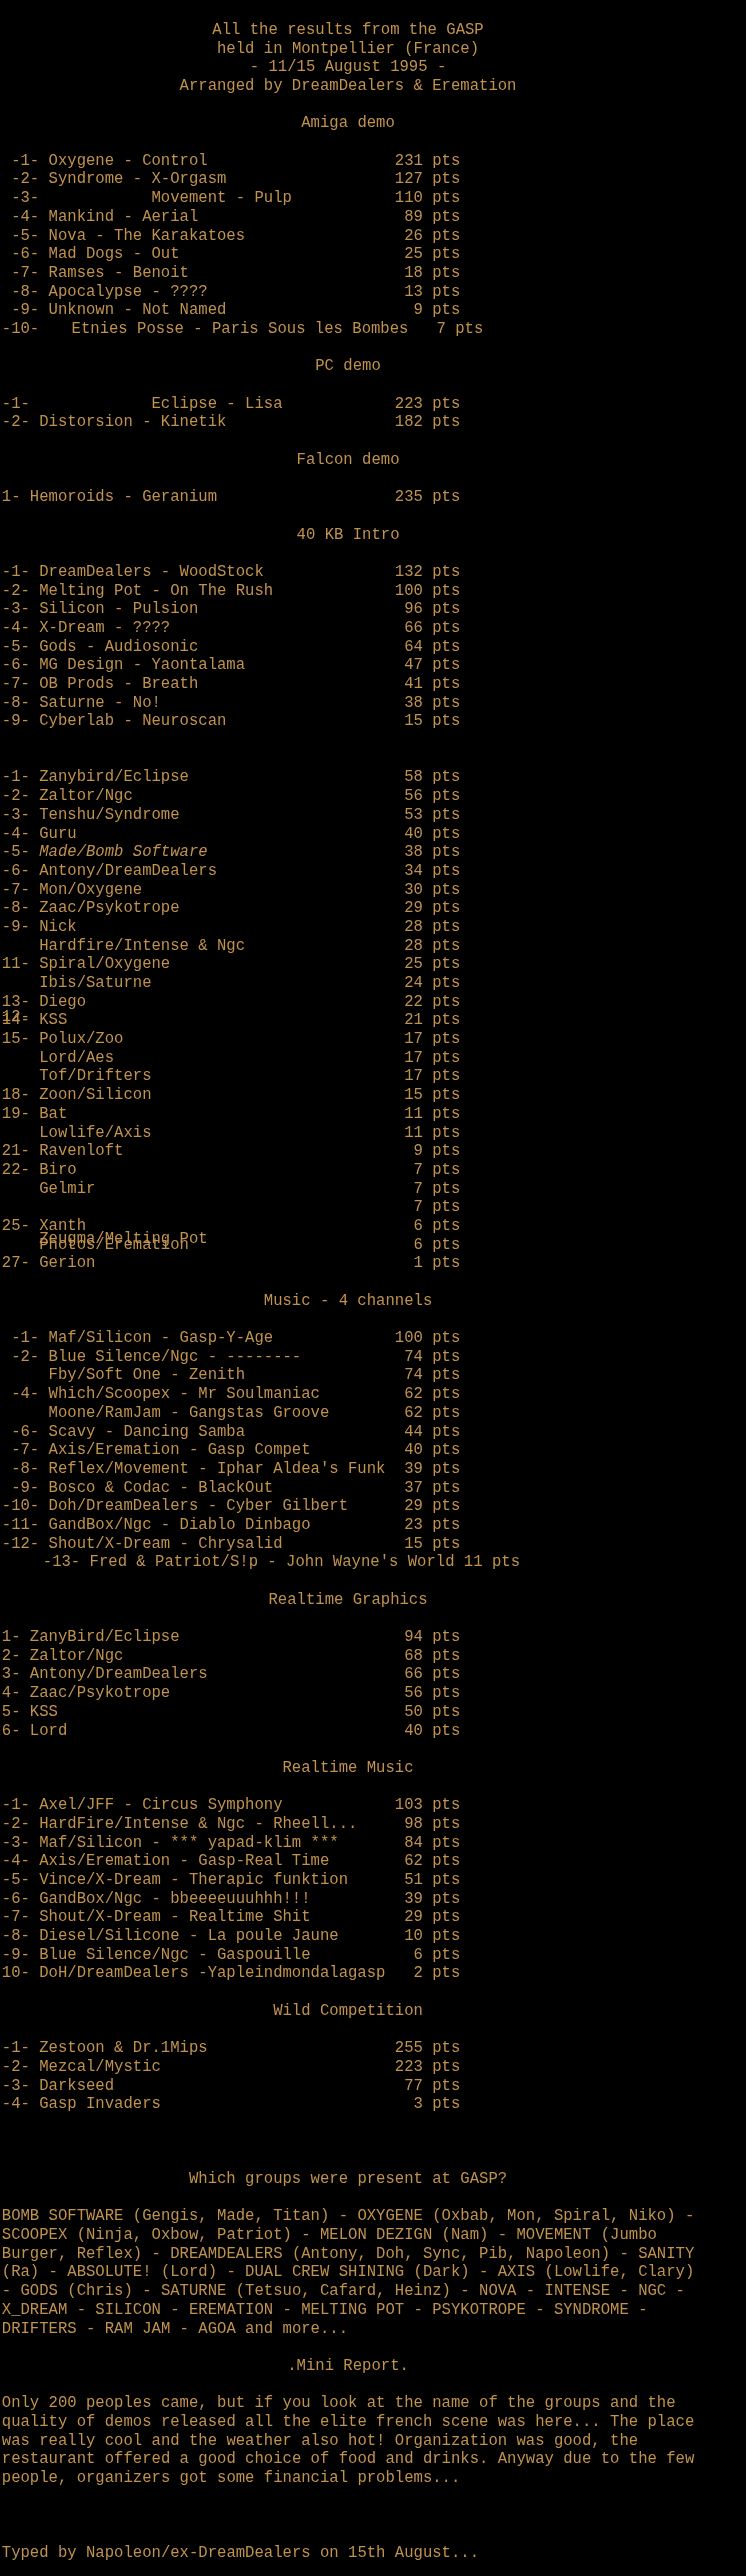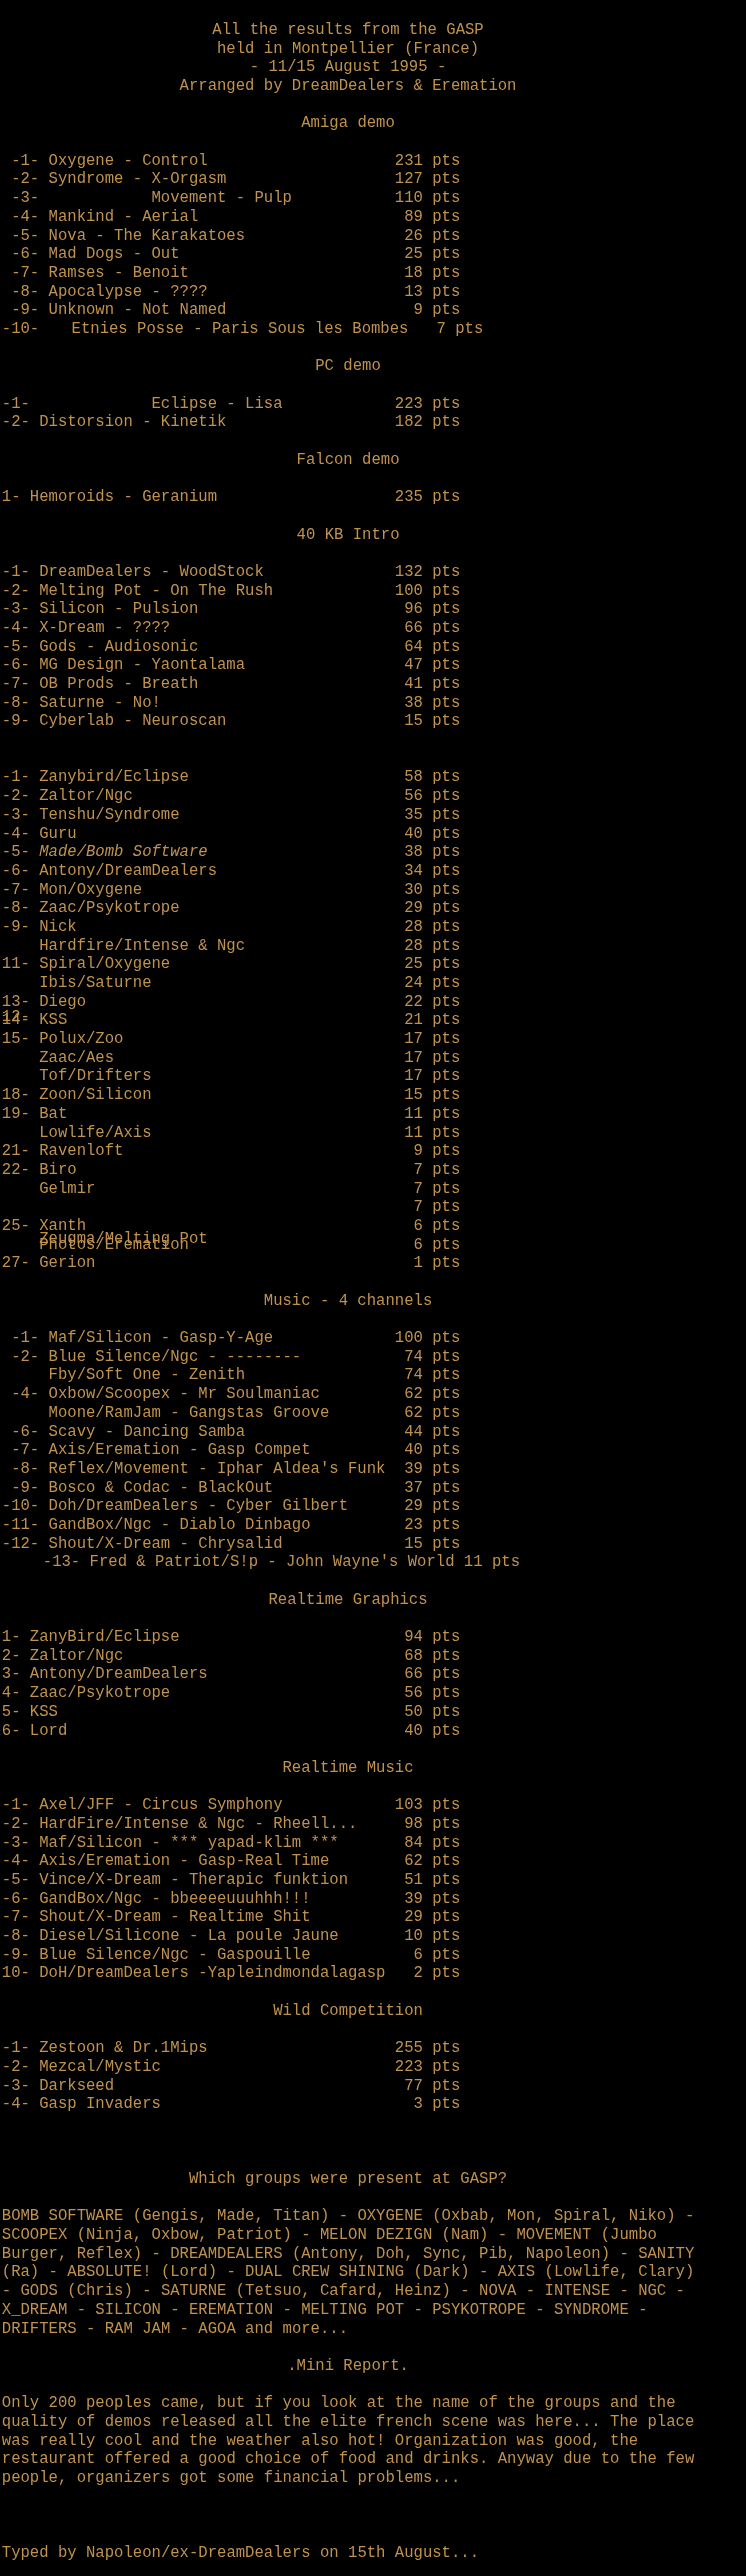--- a/index.html
+++ b/index.html
@@ -103,54 +103,54 @@
       <div class="line row"><span class="rank" style="width: 3ch;">-6-</span><span class="name" style="min-width: 38ch;">MG Design - Yaontalama</span><span class="num">47</span><span class="unit">pts</span></div>
       <div class="line row"><span class="rank" style="width: 3ch;">-7-</span><span class="name" style="min-width: 38ch;">OB Prods - Breath</span><span class="num">41</span><span class="unit">pts</span></div>
       <div class="line row"><span class="rank" style="width: 3ch;">-8-</span><span class="name" style="min-width: 38ch;">Saturne - No!</span><span class="num">38</span><span class="unit">pts</span></div>
       <div class="line row"><span class="rank" style="width: 3ch;">-9-</span><span class="name" style="min-width: 38ch;">Cyberlab - Neuroscan</span><span class="num">15</span><span class="unit">pts</span></div>
       <div class="line"></div>
     </div>
     <div>
       <div class="line"></div>
       <div class="line row"><span class="rank" style="width: 3ch;">-1-</span><span class="name" style="min-width: 38ch;">Zanybird/Eclipse</span><span class="num">58</span><span class="unit">pts</span></div>
       <div class="line row"><span class="rank" style="width: 3ch;">-2-</span><span class="name" style="min-width: 38ch;">Zaltor/Ngc</span><span class="num">56</span><span class="unit">pts</span></div>
-      <div class="line row"><span class="rank" style="width: 3ch;">-3-</span><span class="name" style="min-width: 38ch;">Tenshu/Syndrome</span><span class="num">35</span><span class="unit">pts</span></div>
+      <div class="line row"><span class="rank" style="width: 3ch;">-3-</span><span class="name" style="min-width: 38ch;">Tenshu/Syndrome</span><span class="num">53</span><span class="unit">pts</span></div>
       <div class="line row"><span class="rank" style="width: 3ch;">-4-</span><span class="name" style="min-width: 38ch;">Guru</span><span class="num">40</span><span class="unit">pts</span></div>
       <div class="line row"><span class="rank" style="width: 3ch;">-5-</span><span class="name" style="min-width: 38ch; font-style: italic;">Made/Bomb Software</span><span class="num">38</span><span class="unit">pts</span></div>
       <div class="line row"><span class="rank" style="width: 3ch;">-6-</span><span class="name" style="min-width: 38ch;">Antony/DreamDealers</span><span class="num">34</span><span class="unit">pts</span></div>
       <div class="line row"><span class="rank" style="width: 3ch;">-7-</span><span class="name" style="min-width: 38ch;">Mon/Oxygene</span><span class="num">30</span><span class="unit">pts</span></div>
       <div class="line row"><span class="rank" style="width: 3ch;">-8-</span><span class="name" style="min-width: 38ch;">Zaac/Psykotrope</span><span class="num">29</span><span class="unit">pts</span></div>
       <div class="line row"><span class="rank" style="width: 3ch;">-9-</span><span class="name" style="min-width: 38ch;">Nick</span><span class="num">28</span><span class="unit">pts</span></div>
       <div class="line row"><span class="rank" style="width: 3ch;"></span><span class="name" style="min-width: 38ch;">Hardfire/Intense &amp; Ngc</span><span class="num">28</span><span class="unit">pts</span></div>
       <div class="line row"><span class="rank" style="width: 3ch;">11-</span><span class="name" style="min-width: 38ch;">Spiral/Oxygene</span><span class="num">25</span><span class="unit">pts</span></div>
       <div class="line row"><span class="rank" style="width: 3ch; margin-top: 34px;">12-</span><span class="name" style="min-width: 38ch;">Ibis/Saturne</span><span class="num">24</span><span class="unit">pts</span></div>
       <div class="line row"><span class="rank" style="width: 3ch;">13-</span><span class="name" style="min-width: 38ch;">Diego</span><span class="num">22</span><span class="unit">pts</span></div>
       <div class="line row"><span class="rank" style="width: 3ch;">14-</span><span class="name" style="min-width: 38ch;">KSS</span><span class="num">21</span><span class="unit">pts</span></div>
       <div class="line row"><span class="rank" style="width: 3ch;">15-</span><span class="name" style="min-width: 38ch;">Polux/Zoo</span><span class="num">17</span><span class="unit">pts</span></div>
-      <div class="line row"><span class="rank" style="width: 3ch;"></span><span class="name" style="min-width: 38ch;">Zaac/Aes</span><span class="num">17</span><span class="unit">pts</span></div>
+      <div class="line row"><span class="rank" style="width: 3ch;"></span><span class="name" style="min-width: 38ch;">Lord/Aes</span><span class="num">17</span><span class="unit">pts</span></div>
       <div class="line row"><span class="rank" style="width: 3ch;"></span><span class="name" style="min-width: 38ch;">Tof/Drifters</span><span class="num">17</span><span class="unit">pts</span></div>
       <div class="line row"><span class="rank" style="width: 3ch;">18-</span><span class="name" style="min-width: 38ch;">Zoon/Silicon</span><span class="num">15</span><span class="unit">pts</span></div>
       <div class="line row"><span class="rank" style="width: 3ch;">19-</span><span class="name" style="min-width: 38ch;">Bat</span><span class="num">11</span><span class="unit">pts</span></div>
       <div class="line row"><span class="rank" style="width: 3ch;"></span><span class="name" style="min-width: 38ch;">Lowlife/Axis</span><span class="num">11</span><span class="unit">pts</span></div>
       <div class="line row"><span class="rank" style="width: 3ch;">21-</span><span class="name" style="min-width: 38ch;">Ravenloft</span><span class="num">9</span><span class="unit">pts</span></div>
       <div class="line row"><span class="rank" style="width: 3ch;">22-</span><span class="name" style="min-width: 38ch;">Biro</span><span class="num">7</span><span class="unit">pts</span></div>
       <div class="line row"><span class="rank" style="width: 3ch;"></span><span class="name" style="min-width: 38ch;">Gelmir</span><span class="num">7</span><span class="unit">pts</span></div>
       <div class="line row"><span class="rank" style="width: 3ch;"></span><span class="name" style="min-width: 38ch; margin-top: 32px;">Zeugma/Melting Pot</span><span class="num">7</span><span class="unit">pts</span></div>
       <div class="line row"><span class="rank" style="width: 3ch;">25-</span><span class="name" style="min-width: 38ch;">Xanth</span><span class="num">6</span><span class="unit">pts</span></div>
       <div class="line row"><span class="rank" style="width: 3ch;"></span><span class="name" style="min-width: 38ch;">Photos/Eremation</span><span class="num">6</span><span class="unit">pts</span></div>
       <div class="line row"><span class="rank" style="width: 3ch;">27-</span><span class="name" style="min-width: 38ch;">Gerion</span><span class="num">1</span><span class="unit">pts</span></div>
       <div class="line"></div>
     </div>
     <div>
       <div class="line center">Music - 4 channels</div>
       <div class="line"></div>
       <div class="line row"><span class="rank" style="width: 4ch;">-1-</span><span class="name" style="min-width: 37ch;">Maf/Silicon - Gasp-Y-Age</span><span class="num">100</span><span class="unit">pts</span></div>
       <div class="line row"><span class="rank" style="width: 4ch;">-2-</span><span class="name" style="min-width: 37ch;">Blue Silence/Ngc - --------</span><span class="num">74</span><span class="unit">pts</span></div>
       <div class="line row"><span class="rank" style="width: 4ch;"></span><span class="name" style="min-width: 37ch;">Fby/Soft One - Zenith</span><span class="num">74</span><span class="unit">pts</span></div>
-      <div class="line row"><span class="rank" style="width: 4ch;">-4-</span><span class="name" style="min-width: 37ch;">Oxbow/Scoopex - Mr Soulmaniac</span><span class="num">62</span><span class="unit">pts</span></div>
+      <div class="line row"><span class="rank" style="width: 4ch;">-4-</span><span class="name" style="min-width: 37ch;">Which/Scoopex - Mr Soulmaniac</span><span class="num">62</span><span class="unit">pts</span></div>
       <div class="line row"><span class="rank" style="width: 4ch;"></span><span class="name" style="min-width: 37ch;">Moone/RamJam - Gangstas Groove</span><span class="num">62</span><span class="unit">pts</span></div>
       <div class="line row"><span class="rank" style="width: 4ch;">-6-</span><span class="name" style="min-width: 37ch;">Scavy - Dancing Samba</span><span class="num">44</span><span class="unit">pts</span></div>
       <div class="line row"><span class="rank" style="width: 4ch;">-7-</span><span class="name" style="min-width: 37ch;">Axis/Eremation - Gasp Compet</span><span class="num">40</span><span class="unit">pts</span></div>
       <div class="line row"><span class="rank" style="width: 4ch;">-8-</span><span class="name" style="min-width: 37ch;">Reflex/Movement - Iphar Aldea's Funk</span><span class="num">39</span><span class="unit">pts</span></div>
       <div class="line row"><span class="rank" style="width: 4ch;">-9-</span><span class="name" style="min-width: 37ch;">Bosco &amp; Codac - BlackOut</span><span class="num">37</span><span class="unit">pts</span></div>
       <div class="line row"><span class="rank" style="width: 4ch;">-10-</span><span class="name" style="min-width: 37ch;">Doh/DreamDealers - Cyber Gilbert</span><span class="num">29</span><span class="unit">pts</span></div>
       <div class="line row"><span class="rank" style="width: 4ch;">-11-</span><span class="name" style="min-width: 37ch;">GandBox/Ngc - Diablo Dinbago</span><span class="num">23</span><span class="unit">pts</span></div>
       <div class="line row"><span class="rank" style="width: 4ch;">-12-</span><span class="name" style="min-width: 37ch;">Shout/X-Dream - Chrysalid</span><span class="num">15</span><span class="unit">pts</span></div>
       <div class="line row"><span class="rank" style="width: 4ch; margin-left: 41px;">-13-</span><span class="name" style="min-width: 37ch;">Fred &amp; Patriot/S!p - John Wayne's World</span><span class="num">11</span><span class="unit">pts</span></div>
       <div class="line"></div>

